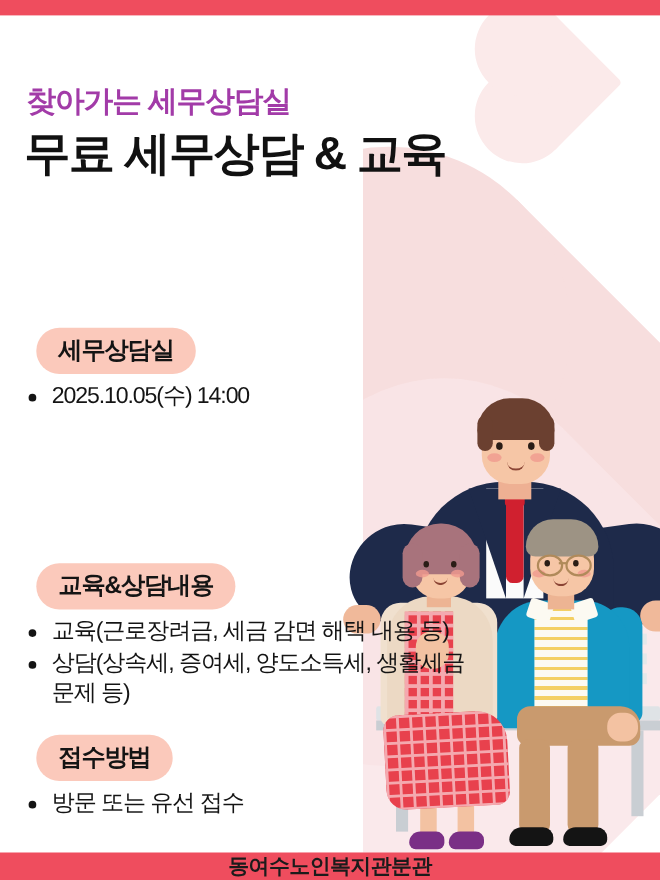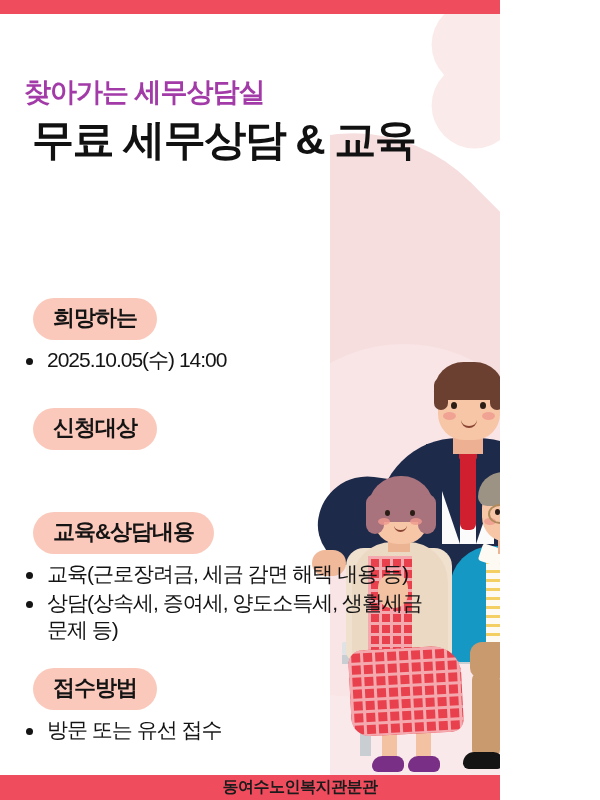--- a/index.html
+++ b/index.html
@@ -2,21 +2,21 @@
 <html lang="ko"><head>
 <meta charset="utf-8">
 <style>
   html, body {
     margin: 0;
     padding: 0;
     background: #ffffff;
   }
   #poster {
     position: relative;
-    width: 500px;
+    width: 600px;
     height: 800px;
     overflow: hidden;
     background: #ffffff;
     font-family: "Liberation Sans", "DejaVu Sans", sans-serif;
   }
 
   
   .topbar {
     position: absolute;
     left: 0; top: 0;
@@ -27,21 +27,21 @@
     position: absolute;
     left: 0; top: 775px;
     width: 600px; height: 25px;
     background: #ef4d5e;
     display: flex;
     align-items: center;
     justify-content: center;
   }
   .footerbar .ftext {
     color: #1b1b1b;
-    font-size: 16px;
+    font-size: 19px;
     font-weight: 700;
     letter-spacing: -0.5px;
     white-space: nowrap;
   }
 
   
   .heart {
     position: absolute;
     transform: rotate(-45deg);
     transform-origin: center;
@@ -92,21 +92,21 @@
     position: absolute;
     left: 24px; top: 74px;
     font-size: 27px;
     font-weight: 700;
     color: #a23ba8;
     letter-spacing: -1px;
     white-space: nowrap;
   }
   .title-main {
     position: absolute;
-    left: 32px; top: 112px;
+    left: 22px; top: 112px;
     font-size: 42px;
     font-weight: 700;
     color: #111111;
     letter-spacing: -1.5px;
     white-space: nowrap;
   }
   .title-accent {
     position: absolute;
     left: 24px; top: 168px;
     font-size: 54px;
@@ -344,31 +344,28 @@
     <div class="ip gm-hair-r"></div>
     <div class="ip gm-cheek-l"></div>
     <div class="ip gm-cheek-r"></div>
     <div class="ip gm-eye-l"></div>
     <div class="ip gm-eye-r"></div>
     <div class="ip gm-mouth"></div>
   </div>
 
   <div class="section" id="sec-date">
     <div class="pill-wrap">
-      <span class="pill">희망하는</span>
+      <span class="pill">세무상담실</span>
     </div>
     <ul class="bullets">
       <li>2025.10.05(수) 14:00</li>
     </ul>
   </div>
 
   <div class="section" id="sec-target">
-    <div class="pill-wrap">
-      <span class="pill">신청대상</span>
-    </div>
   </div>
 
   <div class="section" id="sec-content">
     <div class="pill-wrap">
       <span class="pill">교육&amp;상담내용</span>
     </div>
     <ul class="bullets">
       <li>교육(근로장려금, 세금 감면 해택 내용 등)</li>
       <li>상담(상속세, 증여세, 양도소득세, 생활세금</li>
       <li class="cont">문제 등)</li>

